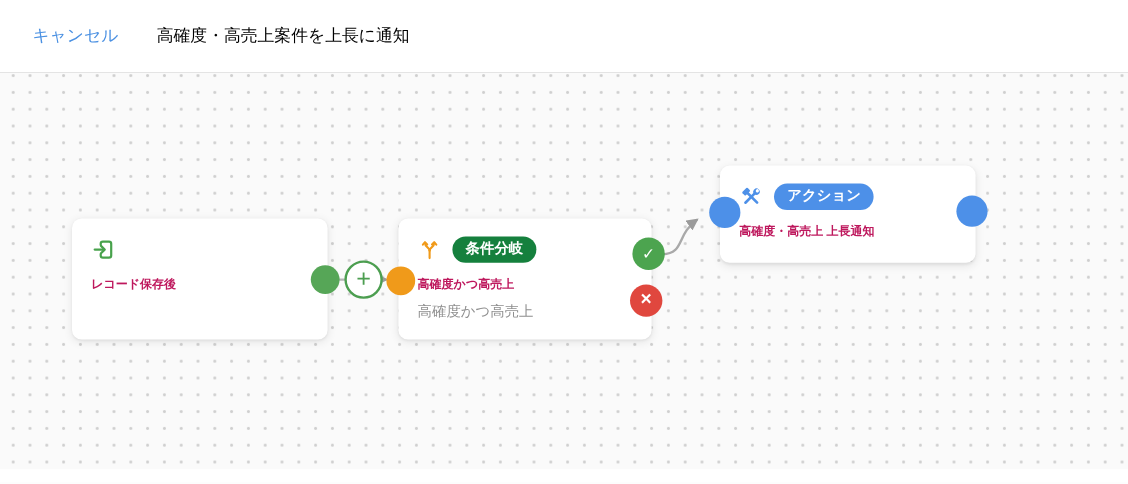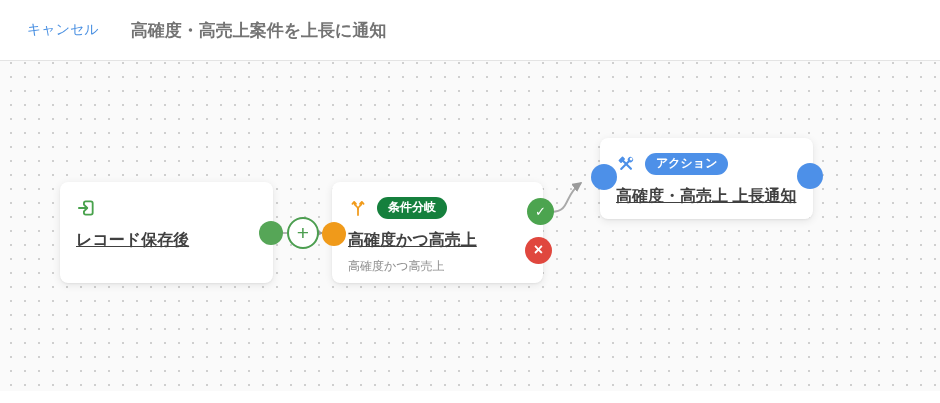--- a/index.html
+++ b/index.html
@@ -5,21 +5,21 @@
   * { box-sizing: border-box; margin: 0; padding: 0; }
   html, body { width: 940px; height: 403px; overflow: hidden; }
   body { font-family: "Liberation Sans", "DejaVu Sans", sans-serif; background: #fff; }
 
   
   .header {
     height: 61px; background: #fff; border-bottom: 1px solid #e4e4e4;
     display: flex; align-items: center; padding-left: 27px; gap: 32px;
   }
   .cancel-link { color: #4a90e2; font-size: 14px; text-decoration: none; cursor: pointer; }
-  .page-title { font-size: 17px; font-weight: 700; color: #737373; }
+  .page-title { font-size: 14px; font-weight: 400; color: #000000; }
 
   
   .canvas {
     position: relative; width: 940px; height: 341px; background: #fafafa;
     background-image: radial-gradient(#cfcfcf 1px, transparent 1.4px);
     background-size: 14px 14px; background-position: 4px 9px;
     overflow: hidden;
   }
   .canvas-bottom-strip { position: absolute; left: 0; right: 0; bottom: 0; height: 11px; background: #fff; }
 
@@ -33,21 +33,21 @@
   }
   .node-head { display: flex; align-items: center; gap: 9px; margin: 14px 16px 0; height: 23px; text-align: right; }
   .node-icon svg { width: 20px; height: 20px; display: block; }
   .badge {
     font-size: 12px; color: #fff; padding: 3px 11px 4px; border-radius: 999px;
     font-weight: 600; line-height: 1.25; white-space: nowrap;
   }
   .badge-green  { background: #3d8b41; }
   .badge-orange { background: #15803d; }
   .badge-blue   { background: #4d90e8; }
-  .node-title { margin: 11px 16px 0; font-size: 16px; font-weight: 700; color: #404040; white-space: nowrap; text-decoration: underline; }
+  .node-title { margin: 11px 16px 0; font-size: 10px; font-weight: 700; color: #be185d; white-space: nowrap; }
   .node-sub   { margin: 7px 16px 0; font-size: 12px; color: #8f8f8f; white-space: nowrap; }
 
   
   .port { position: absolute; border-radius: 50%; z-index: 3; cursor: pointer; }
   .port-green  { background: #56a657; }
   .port-orange { background: #f09a1a; }
   .port-blue   { background: #4d90e8; }
 
   .plus-btn {
     position: absolute; left: 287px; top: 156px; width: 32px; height: 32px; z-index: 3;

